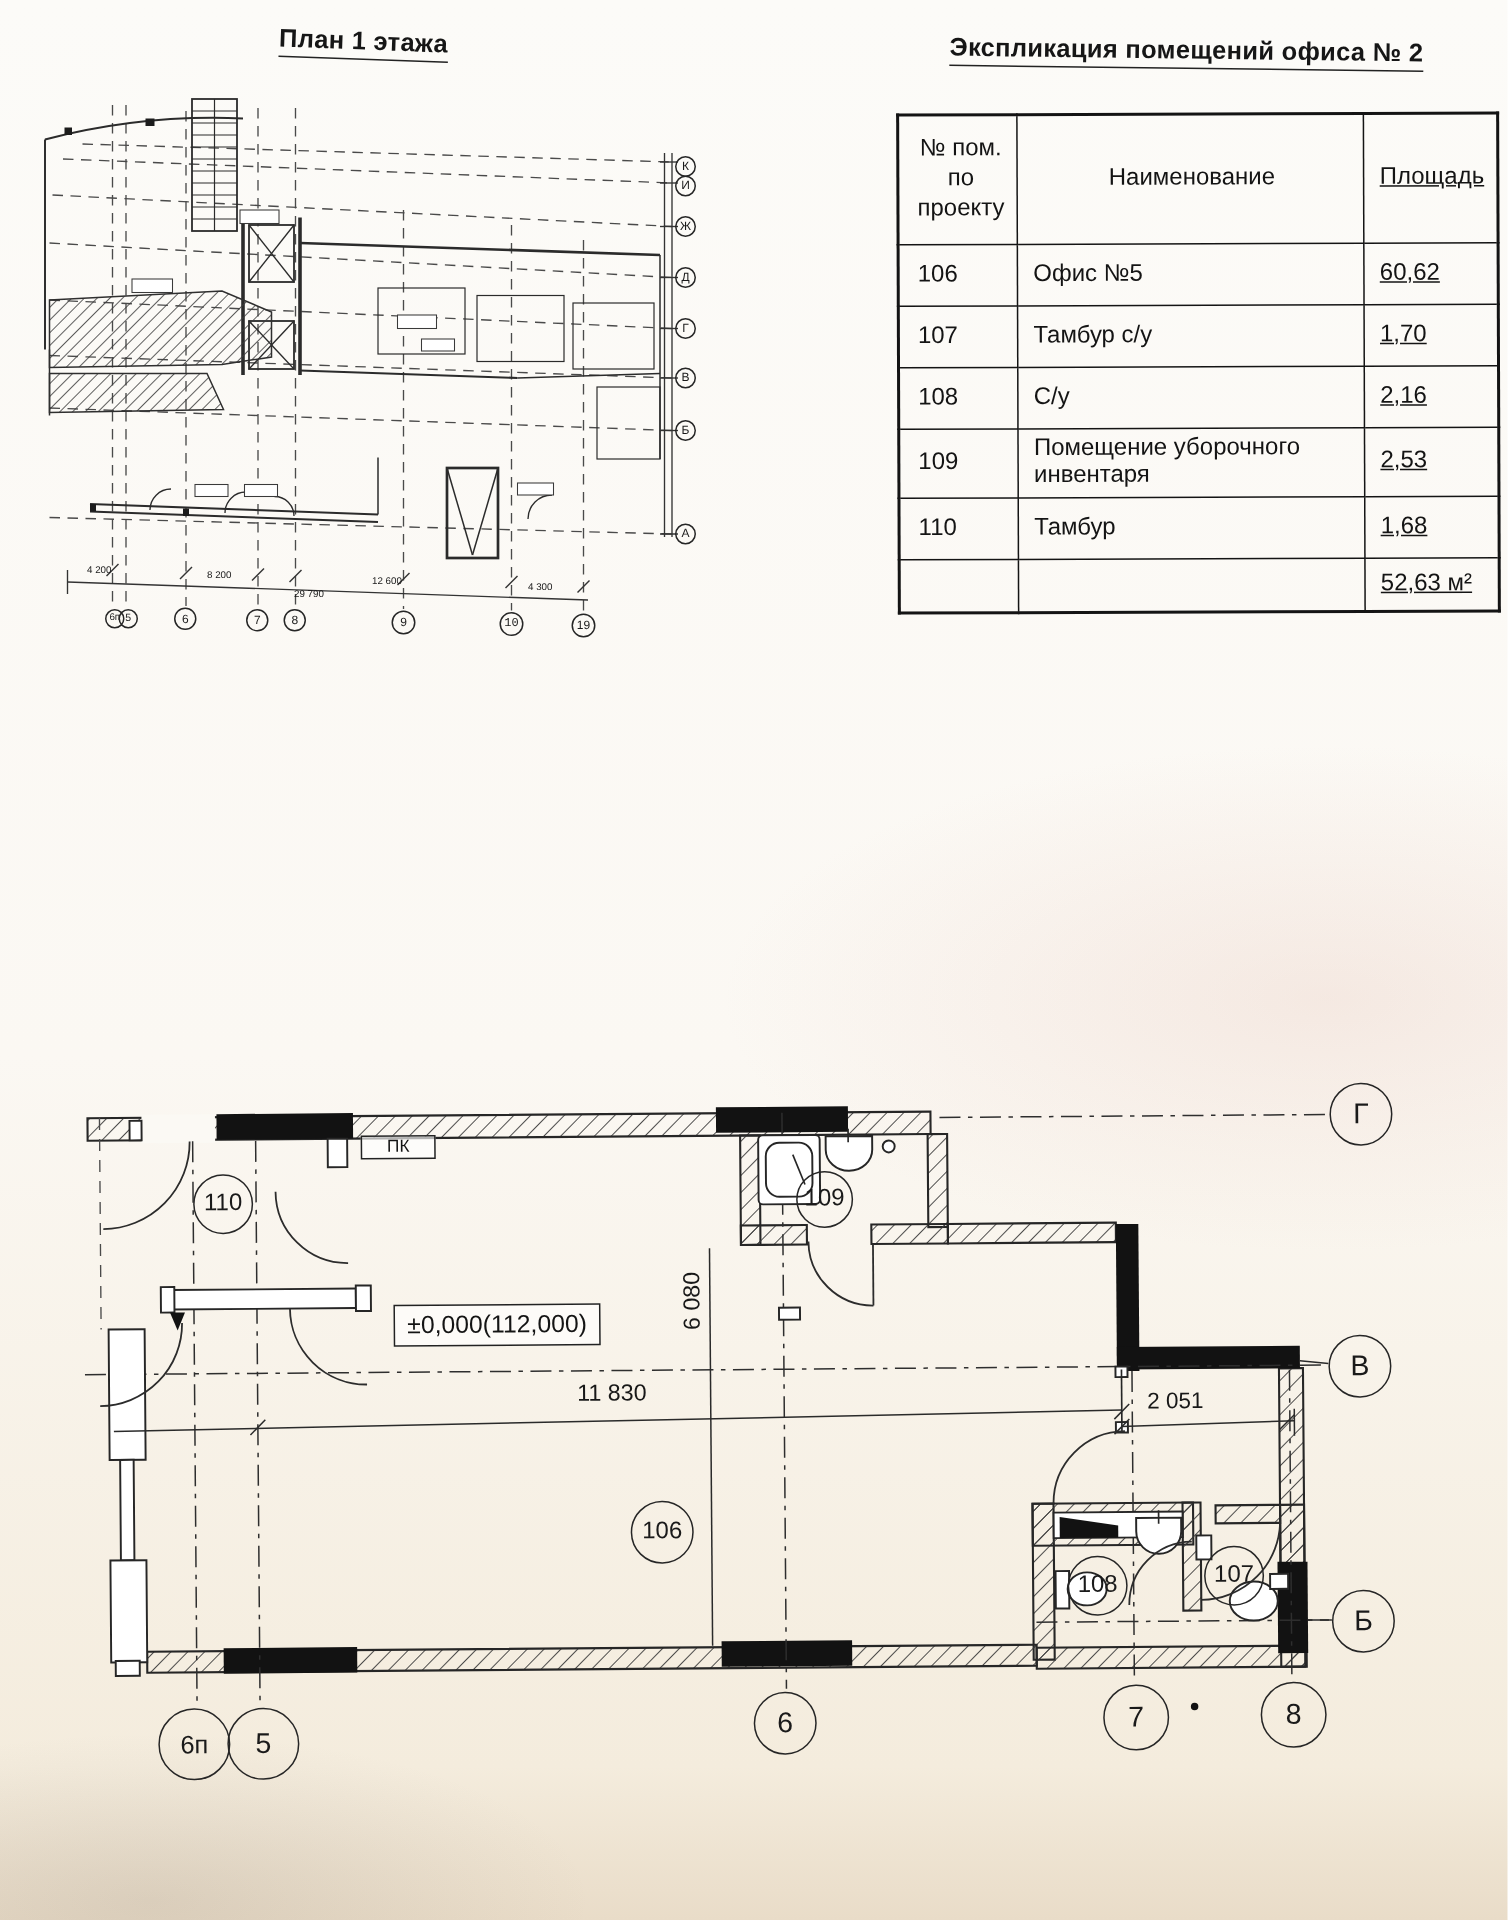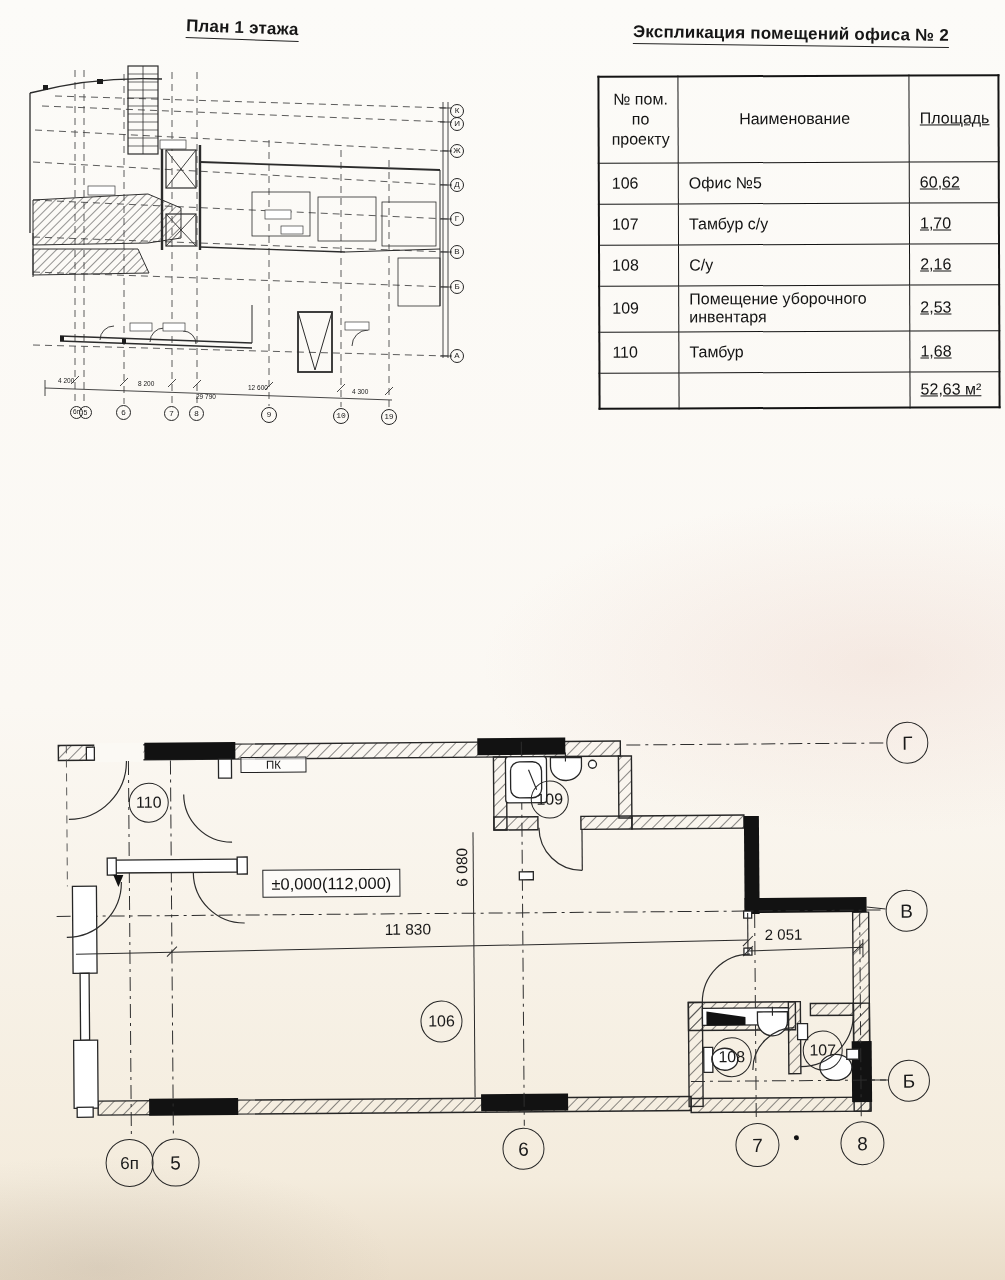--- a/index.html
+++ b/index.html
@@ -371,14 +371,14 @@
 <div class="circ" style="left:150px;top:1136px;width:48px;height:48px;font-size:19px;">5</div>
 <div class="circ" style="left:501px;top:1128px;width:42px;height:42px;font-size:19px;">6</div>
 <div class="circ" style="left:734px;top:1125px;width:44px;height:44px;font-size:19px;">7</div>
 <div class="circ" style="left:839px;top:1124px;width:44px;height:44px;font-size:19px;">8</div>
 
 <div class="dim" style="left:385px;top:920px;font-size:15.5px;">11 830</div>
 <div class="dim" style="left:765px;top:928px;font-size:15px;">2 051</div>
 <div class="dim" style="left:433px;top:858px;width:60px;text-align:center;font-size:15.5px;transform:rotate(-90deg);">6 080</div>
 
 <div class="boxlab" style="left:263px;top:868px;width:138px;height:28px;font-size:16.5px;">±0,000(112,000)</div>
-<div class="boxlab" style="left:242px;top:755px;width:66px;height:16px;font-size:11.5px;border-width:1.2px;">ПК</div>
+<div class="boxlab" style="left:242px;top:755px;width:50px;height:16px;font-size:11.5px;border-width:1.2px;">ПК</div>
 </div>
 
 </body></html>

